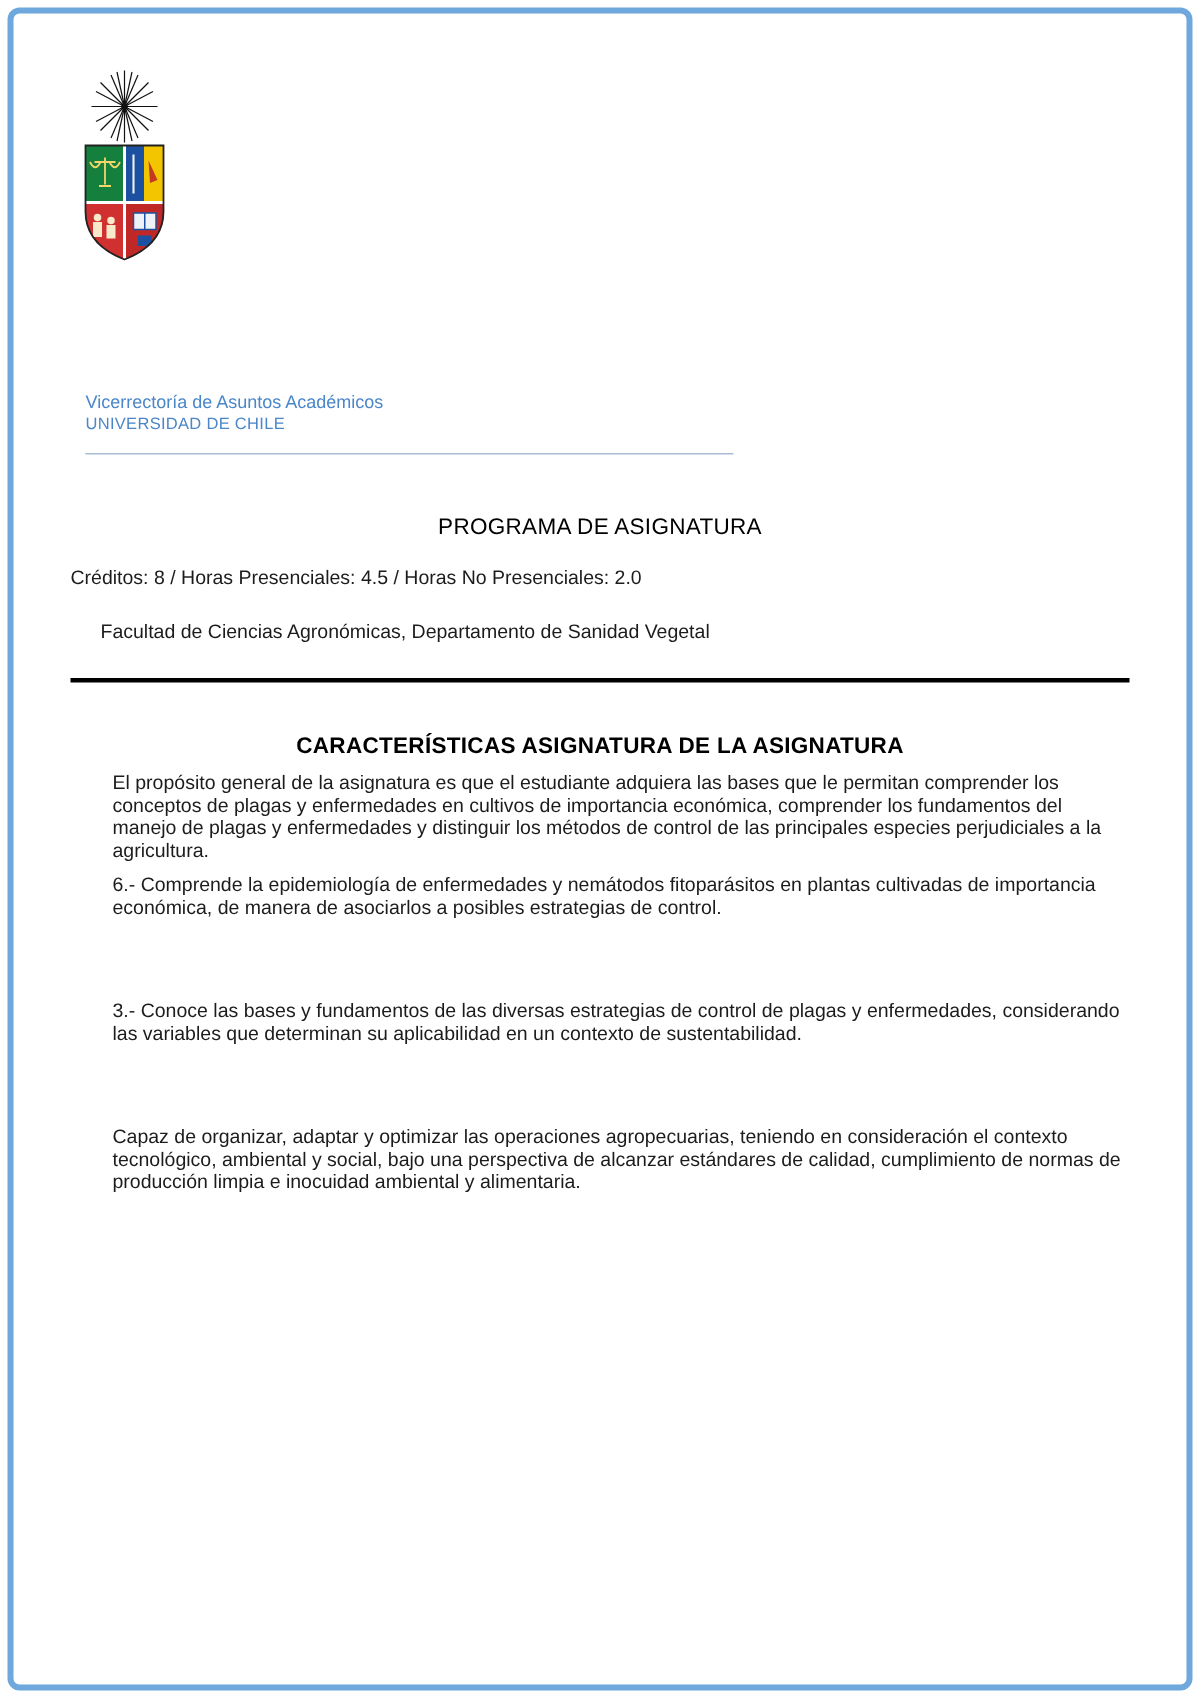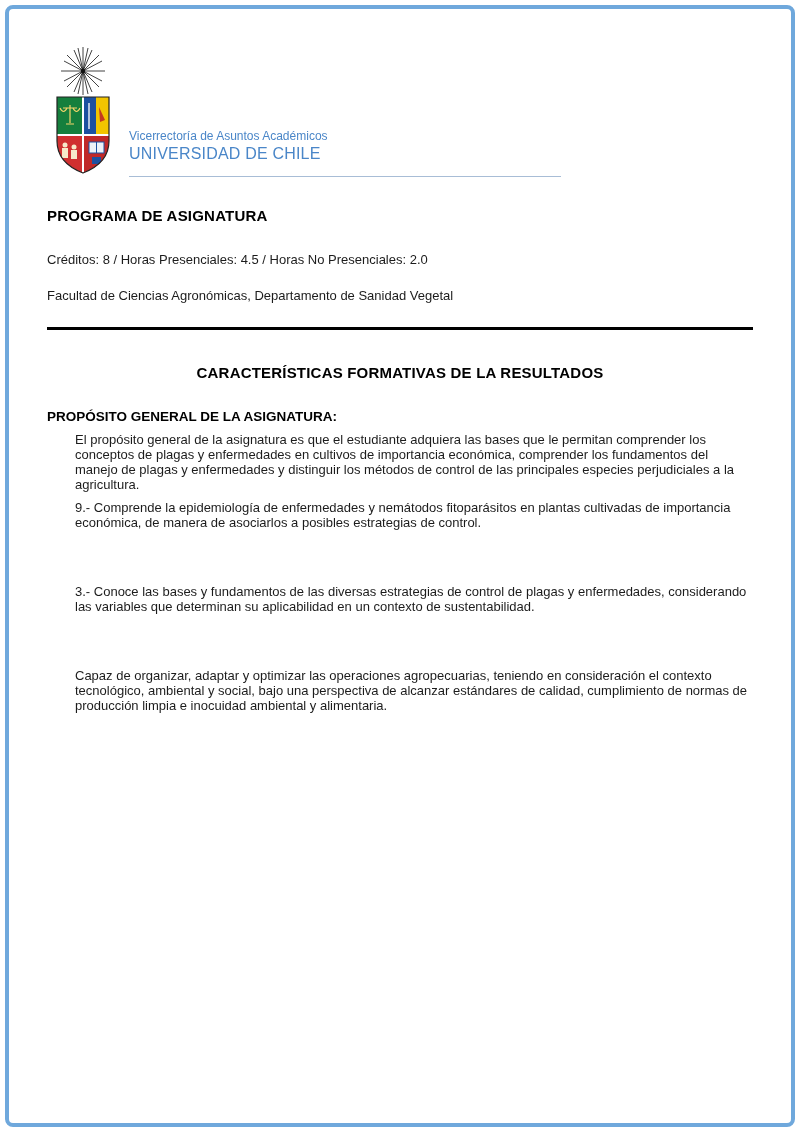--- a/index.html
+++ b/index.html
@@ -13,36 +13,36 @@
   }
   .border-frame {
     position:absolute; top:5px; left:5px; right:5px; bottom:5px;
     border:4px solid #6fa8dc;
     border-radius:8px;
     pointer-events:none;
     z-index:10;
   }
   .content { padding:45px 47px 0 47px; }
 
-  .header { display:flex; align-items:flex-start; }
+  .header { display:flex; align-items:flex-start;flex-direction:column; }
   .logo-svg { display:block; flex:0 0 auto; }
   .header-text { margin-left:10px; padding-top:84px; flex:1; }
   .org1 { color:#4a86c8; font-size:12px; }
-  .org2 { color:#4a86c8; font-size:16px; margin-top:2px; letter-spacing:0.2px; }
+  .org2 { color:#4a86c8; font-size:11px; margin-top:2px; letter-spacing:0.2px; }
   .header-rule { border:none; border-top:1px solid #a8bdd6; margin-top:13px; width:432px; }
 
   .doc-title {
-    text-align:left; font-size:15px; font-weight:bold;
-    margin-top:30px; letter-spacing:0.2px; color:#000;
+    text-align:center; font-size:15px; font-weight:normal;
+    margin-top:40px; letter-spacing:0.2px; color:#000;
   }
   .course-line { margin-top:16px; font-size:13px; }
   .course-code { font-weight:bold; }
   .course-en { font-style:italic; }
-  .meta-credits { margin-top:28px; font-size:13px; }
-  .meta-faculty { margin-top:21px; font-size:13px; }
+  .meta-credits { margin-top:17px; font-size:13px; }
+  .meta-faculty { margin-top:21px; font-size:13px;margin-left:20px; }
 
   .thick-rule { border:none; height:3px; background:#000; margin-top:24px; }
 
   .section-main-title {
     text-align:center; font-size:15px; font-weight:bold;
     margin-top:34px; color:#000; letter-spacing:0.2px;
   }
   .sec-heading { font-size:13.5px; font-weight:bold; color:#000; }
   .sec-heading.first { margin-top:28px; }
   .sec-heading.next { margin-top:14px; }
@@ -121,29 +121,28 @@
 
   <h1 class="doc-title">PROGRAMA DE ASIGNATURA</h1>
 
 
   <p class="meta-credits">Créditos: 8 / Horas Presenciales: 4.5 / Horas No Presenciales: 2.0</p>
 
   <p class="meta-faculty">Facultad de Ciencias Agronómicas, Departamento de Sanidad Vegetal</p>
 
   <hr class="thick-rule">
 
-  <h2 class="section-main-title">CARACTERÍSTICAS FORMATIVAS DE LA RESULTADOS</h2>
+  <h2 class="section-main-title">CARACTERÍSTICAS ASIGNATURA DE LA ASIGNATURA</h2>
 
   <section>
-    <h3 class="sec-heading first">PROPÓSITO GENERAL DE LA ASIGNATURA:</h3>
     <p class="body">El propósito general de la asignatura es que el estudiante adquiera las bases que le permitan comprender los conceptos de plagas y enfermedades en cultivos de importancia económica, comprender los fundamentos del manejo de plagas y enfermedades y distinguir los métodos de control de las principales especies perjudiciales a la agricultura.</p>
   </section>
 
   <section>
-    <p class="body gap">9.- Comprende la epidemiología de enfermedades y nemátodos fitoparásitos en plantas cultivadas de importancia económica, de manera de asociarlos a posibles estrategias de control.</p>
+    <p class="body gap">6.- Comprende la epidemiología de enfermedades y nemátodos fitoparásitos en plantas cultivadas de importancia económica, de manera de asociarlos a posibles estrategias de control.</p>
     <p class="body gap">3.- Conoce las bases y fundamentos de las diversas estrategias de control de plagas y enfermedades, considerando las variables que determinan su aplicabilidad en un contexto de sustentabilidad.</p>
   </section>
 
   <section>
     <p class="body">Capaz de organizar, adaptar y optimizar las operaciones agropecuarias, teniendo en consideración el contexto tecnológico, ambiental y social, bajo una perspectiva de alcanzar estándares de calidad, cumplimiento de normas de producción limpia e inocuidad ambiental y alimentaria.</p>
   </section>
 
 </div>
 
 </body></html>

